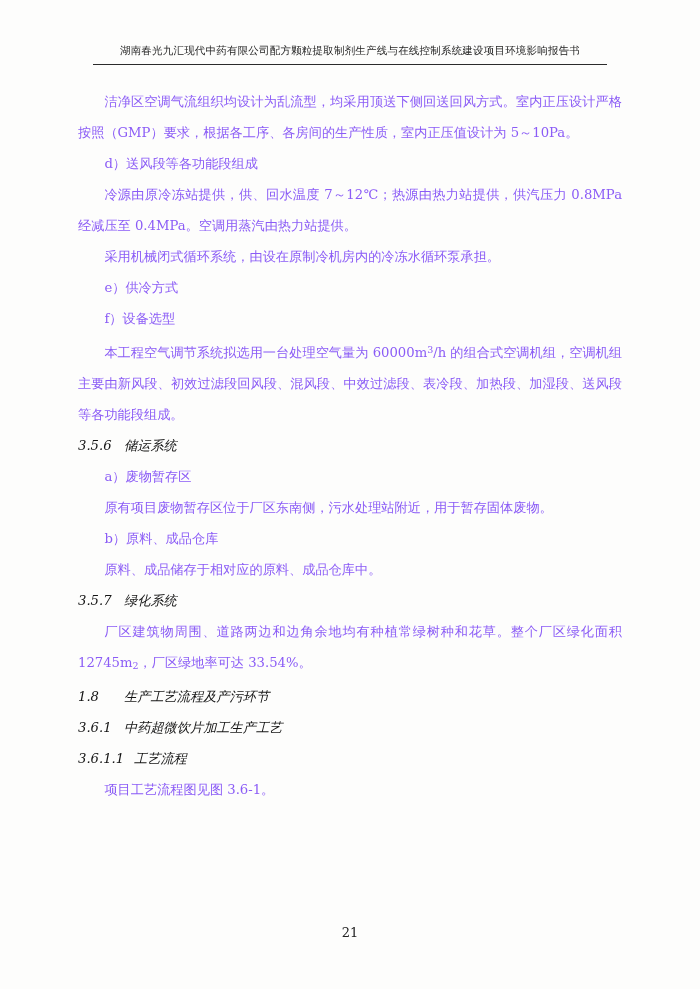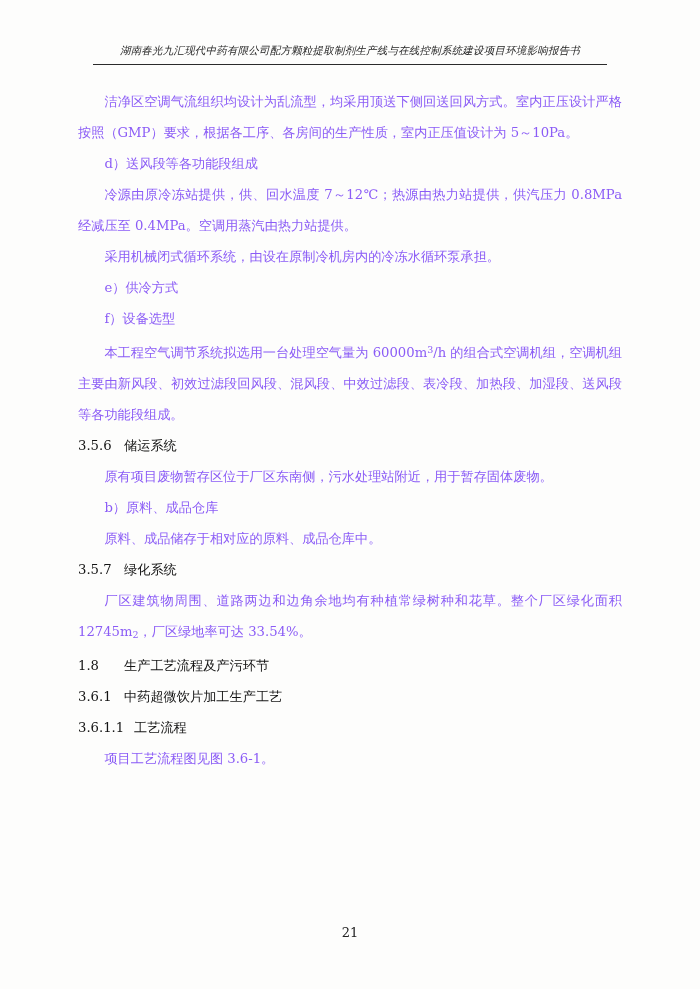--- a/index.html
+++ b/index.html
@@ -23,21 +23,20 @@
   .header {
     position: absolute;
     top: 44px;
     left: 93px;
     width: 514px;
     text-align: center;
     font-size: 10.5px;
     letter-spacing: 0.2px;
     color: #1f1f1f;
     white-space: nowrap;
-    font-style: italic;
   }
   .header-rule {
     position: absolute;
     top: 64px;
     left: 93px;
     width: 514px;
     height: 1px;
     background: #2b2b2b;
   }
   .content {
@@ -55,20 +54,21 @@
     color: #8b5cf6;
   }
   .indent-2 {
     text-indent: 2em;
   }
   .heading {
     font-size: 13.2px;
     line-height: 31px;
     margin: 0;
     color: #141414;
+    font-style: italic;
   }
   .heading .num {
     display: inline-block;
     min-width: 46px;
   }
   .heading .num-wide {
     display: inline-block;
     min-width: 56px;
   }
   sub {
@@ -108,20 +108,21 @@
     <p class="para indent-2">采用机械闭式循环系统，由设在原制冷机房内的冷冻水循环泵承担。</p>
 
     <p class="para indent-2">e）供冷方式</p>
 
     <p class="para indent-2">f）设备选型</p>
 
     <p class="para indent-2"><span>本工程空气调节系统拟选用一台处理空气量为 60000m</span><sup>3</sup><span>/h 的组合式空调机组，空调机组主要由新风段、初效过滤段回风段、混风段、中效过滤段、表冷段、加热段、加湿段、送风段等各功能段组成。</span></p>
 
     <p class="heading"><span class="num">3.5.6</span><span>储运系统</span></p>
 
+    <p class="para indent-2">a）废物暂存区</p>
 
     <p class="para indent-2">原有项目废物暂存区位于厂区东南侧，污水处理站附近，用于暂存固体废物。</p>
 
     <p class="para indent-2">b）原料、成品仓库</p>
 
     <p class="para indent-2">原料、成品储存于相对应的原料、成品仓库中。</p>
 
     <p class="heading"><span class="num">3.5.7</span><span>绿化系统</span></p>
 
     <p class="para indent-2"><span>厂区建筑物周围、道路两边和边角余地均有种植常绿树种和花草。整个厂区绿化面积 12745m</span><sub>2</sub><span>，厂区绿地率可达 33.54%。</span></p>

